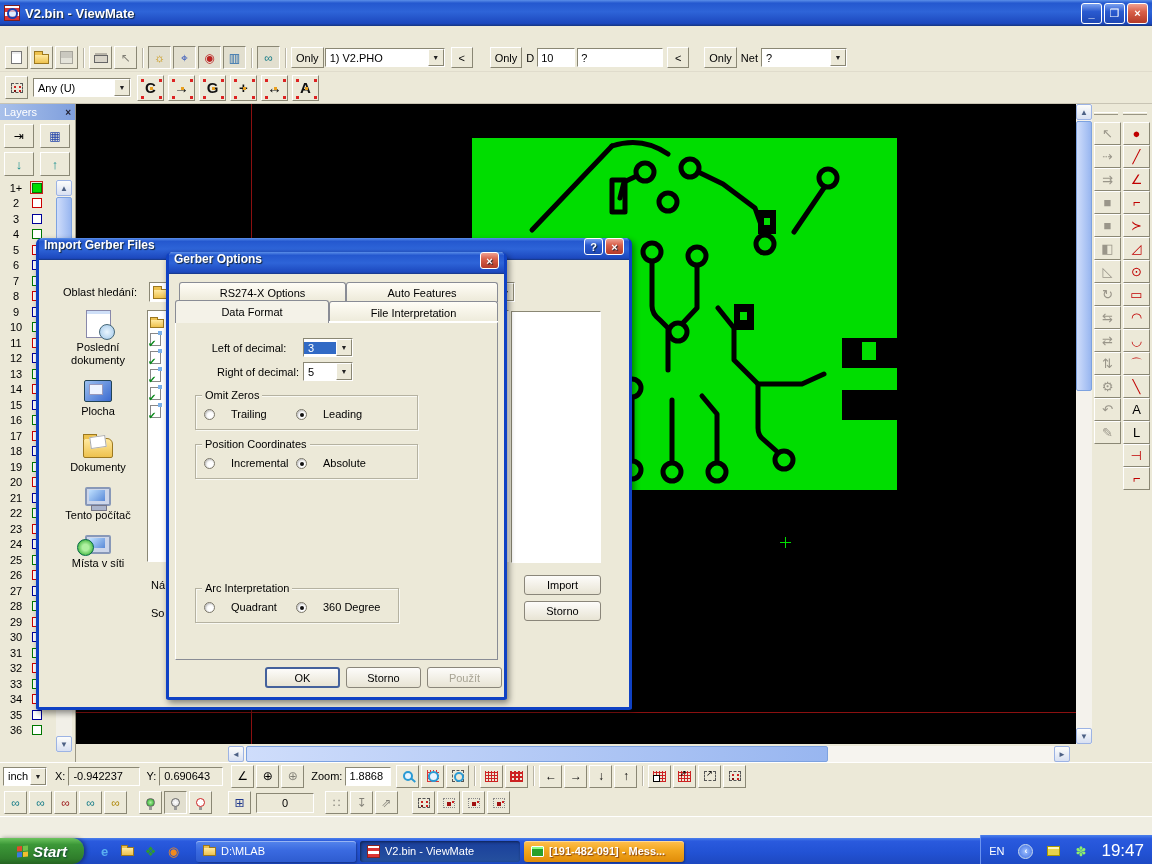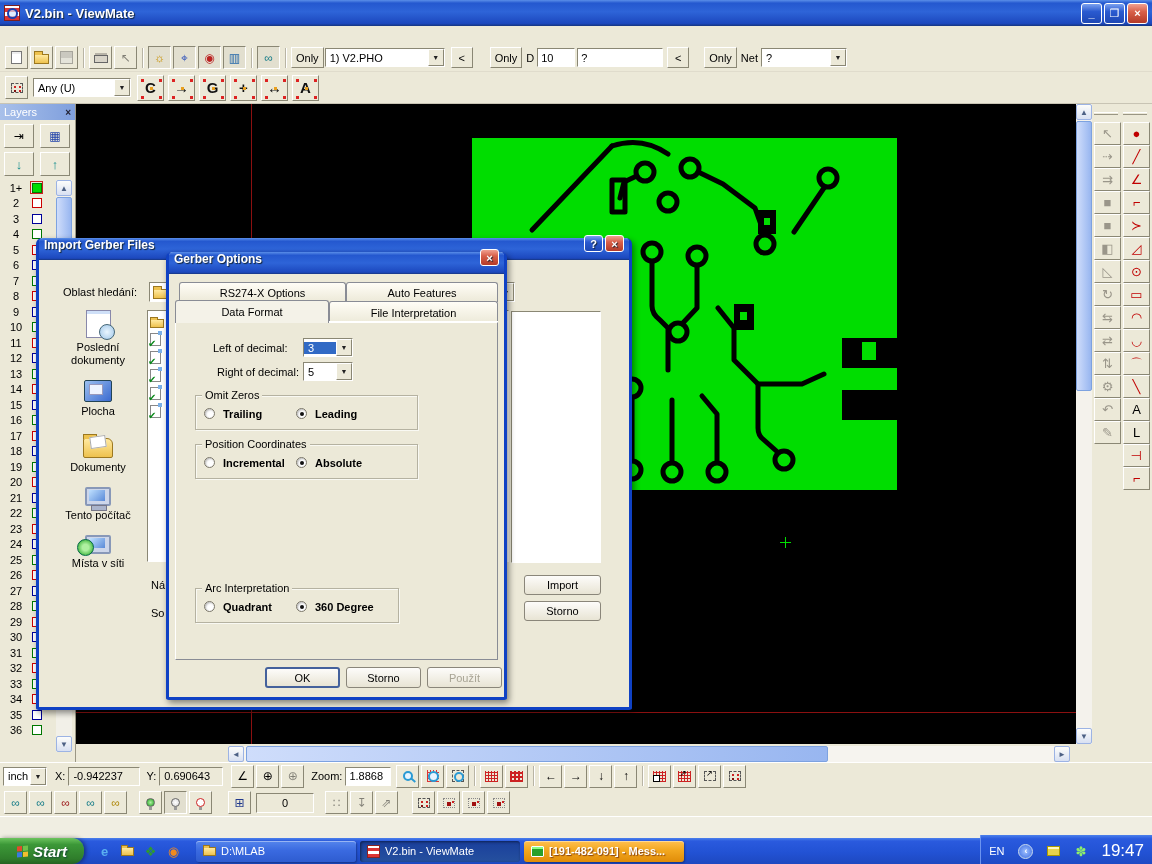--- a/index.html
+++ b/index.html
@@ -88,21 +88,21 @@
 
 .vscroll{position:absolute;left:1076px;top:104px;width:16px;height:640px;background:#f4f2ec;z-index:1;}
 .hscrollrow{position:absolute;left:76px;top:744px;width:1000px;height:18px;background:#ece9d8;}
 
 .righttools{position:absolute;left:1092px;top:104px;width:60px;height:658px;background:#ece9d8;}
 .rtcol{position:absolute;top:18px;width:27px;display:flex;flex-direction:column;}
 .rtbtn{width:27px;height:23px;background:#ece9d8;border:1px solid;border-color:#fff #8a8774 #8a8774 #fff;display:flex;align-items:center;justify-content:center;font-size:13px;margin-bottom:0px;}
 .rtgrip{position:absolute;top:8px;width:24px;height:3px;border-top:1px solid #fff;border-bottom:1px solid #9a9684;}
 
 .xpdlg{position:absolute;border:3px solid #0f41c4;border-top:none;border-radius:6px 6px 3px 3px;background:#ece9d8;box-shadow:2px 3px 6px rgba(0,0,0,.45);}
-.xptitle{height:22px;background:linear-gradient(180deg,#5a8ee8 0%,#2458cf 15%,#2e64d8 50%,#1c48be 92%,#16357f 100%);border-radius:4px 4px 0 0;display:flex;align-items:flex-end;padding:8px 5px;color:#fff;font-weight:bold;font-size:12px;text-shadow:1px 1px 1px #123;}
+.xptitle{height:22px;background:linear-gradient(180deg,#5a8ee8 0%,#2458cf 15%,#2e64d8 50%,#1c48be 92%,#16357f 100%);border-radius:4px 4px 0 0;display:flex;align-items:flex-start;padding:0 5px;color:#fff;font-weight:bold;font-size:12px;text-shadow:1px 1px 1px #123;}
 .xptbtns{margin-left:auto;display:flex;gap:2px;}
 .xptbtn{width:19px;height:17px;border-radius:3px;border:1px solid #fff;color:#fff;font-size:11px;font-weight:bold;display:flex;align-items:center;justify-content:center;background:linear-gradient(180deg,#7ba1ef,#2a5ad0 40%,#1d47b4);}
 .xptbtn.close{background:linear-gradient(180deg,#f0a090,#d8604a 40%,#b43a28);}
 
 #importdlg{left:36px;top:238px;width:596px;height:472px;z-index:50;}
 .lookin-label{position:absolute;left:24px;top:48px;font-size:11px;}
 .lookin-combo{position:absolute;left:110px;top:44px;width:366px;height:20px;}
 .listview{position:absolute;left:108px;top:72px;width:362px;height:252px;background:#fff;border:1px solid;border-color:#8a8774 #fff #fff #8a8774;}
 .flitem{margin:3px 2px;}
 .fl-folder{width:14px;height:9px;background:linear-gradient(#ffe9a0,#eec24e);border:1px solid #9c7820;position:relative;margin-top:5px;}
@@ -135,21 +135,21 @@
 
 #gerberdlg{left:166px;top:252px;width:341px;height:448px;z-index:60;}
 .tab{position:absolute;background:linear-gradient(#fffdf6,#ece9d8);border:1px solid #898c95;border-bottom:none;border-radius:3px 3px 0 0;display:flex;align-items:center;justify-content:center;font-size:11px;}
 .tab.active{background:#f4f2e8;z-index:3;}
 .tabpanel{position:absolute;left:6px;top:70px;width:323px;height:338px;background:#ece9d8;border:1px solid;border-color:#fff #898c95 #898c95 #fff;box-shadow:0 -1px 0 #fff;}
 .glabel{position:absolute;font-size:11px;}
 .gcombo{position:absolute;width:50px;height:19px;}
 .combo .cval.sel{background:#316ac5;color:#fff;}
 .gbox{position:absolute;border:1px solid #b5b2a1;box-shadow:inset 1px 1px 0 rgba(255,255,255,.7),1px 1px 0 rgba(255,255,255,.7);}
 .gtitle{position:absolute;top:-7px;left:6px;background:#ece9d8;padding:0 3px;font-size:11px;}
-.radio{position:absolute;display:flex;align-items:flex-start;gap:8px;font-size:11px;font-weight:bold;}
+.radio{position:absolute;display:flex;align-items:center;gap:16px;font-size:11px;}
 .rdot{width:11px;height:11px;border-radius:50%;border:1px solid #7a7668;background:#fff;position:relative;box-shadow:inset 1px 1px 2px #bbb;}
 .rdot.checked:after{content:'';position:absolute;left:3px;top:3px;width:4px;height:4px;border-radius:50%;background:#111;}
 .dlgbtn{position:absolute;width:75px;height:21px;}
 .dlgbtn.default{border:2px solid #44619c;}
 .dlgbtn.dis{color:#a8a494;}
 
 .status1{position:absolute;left:0;top:762px;width:1152px;height:27px;background:#ece9d8;border-top:1px solid #fff;display:flex;align-items:center;padding-left:3px;}
 .status2{position:absolute;left:0;top:789px;width:1152px;height:27px;background:#ece9d8;display:flex;align-items:center;padding-left:3px;}
 .sfield{background:#ece9d8;border:1px solid;border-color:#8a8774 #fff #fff #8a8774;height:19px;display:flex;align-items:center;padding:0 4px;}
 .counterbox{width:58px;height:20px;background:#ece9d8;border:1px solid;border-color:#8a8774 #fff #fff #8a8774;display:flex;align-items:center;justify-content:center;margin:0 4px;}
@@ -740,21 +740,21 @@
       <div class="xptbtns">
         <div class="xptbtn close">×</div>
       </div>
     </div>
     <div class="tab" style="left:10px;top:30px;width:167px;height:20px">RS274-X Options</div>
     <div class="tab" style="left:177px;top:30px;width:152px;height:20px">Auto Features</div>
     <div class="tab active" style="left:6px;top:48px;width:154px;height:23px">Data Format</div>
     <div class="tab" style="left:160px;top:49px;width:169px;height:22px">File Interpretation</div>
     <div class="tabpanel"></div>
 
-    <span class="glabel" style="left:44px;top:90px;width:100px;text-align:left">Left of decimal:</span>
+    <span class="glabel" style="left:30px;top:90px;width:100px;text-align:center">Left of decimal:</span>
     <div class="combo gcombo" style="left:134px;top:86px">
       <span class="cval sel">3</span>
       <span class="carrow">▼</span>
     </div>
     <span class="glabel" style="left:24px;top:114px;width:106px;text-align:right">Right of decimal:</span>
     <div class="combo gcombo" style="left:134px;top:110px">
       <span class="cval">5</span>
       <span class="carrow">▼</span>
     </div>
 

